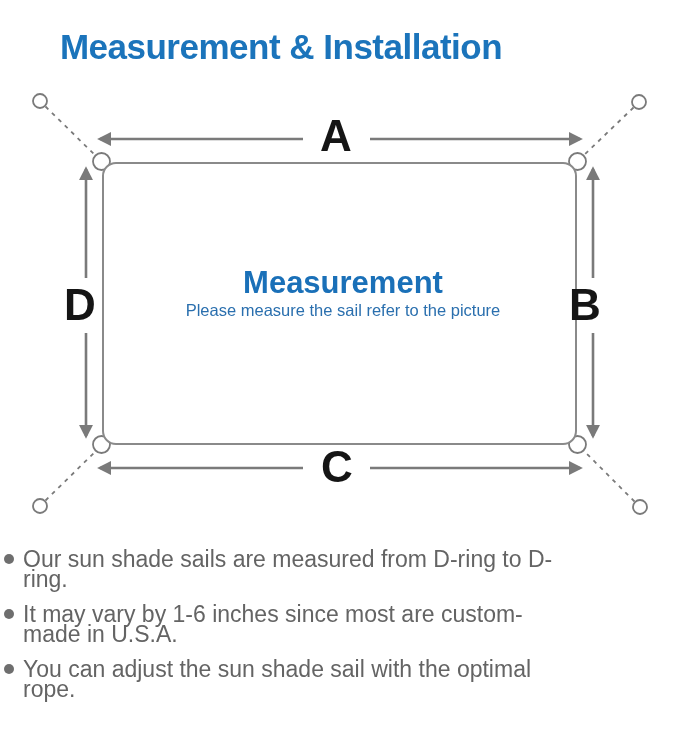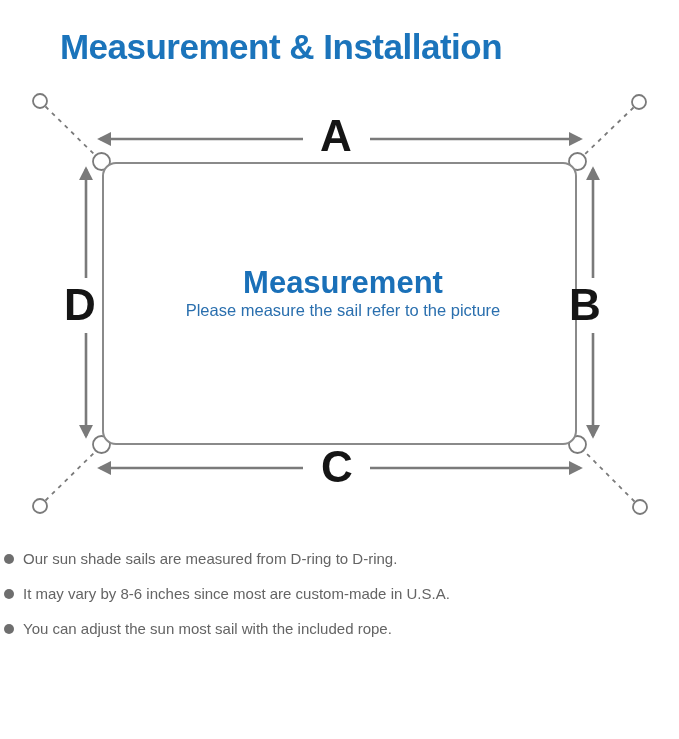--- a/index.html
+++ b/index.html
@@ -20,21 +20,21 @@
   .center-title{font-size:31px;font-weight:bold;fill:#1a70b8;}
   .center-sub{font-size:16.5px;fill:#2a6fae;}
   ul.notes{
     position:absolute;top:520px;left:0;right:0;
     margin:0;padding:6px 4px 0 2px;list-style:none;
   }
   ul.notes li{
     position:relative;
     padding-left:21px;
     margin-bottom:15px;
-    font-size:15px;line-height:20px;color:#646464;
+    font-size:23px;line-height:20px;color:#646464;
   }
   ul.notes li .dot{
     position:absolute;left:2px;top:5px;
     width:10px;height:10px;border-radius:50%;
     background:#6e6e6e;
   }
 </style>
 </head>
 <body>
 
@@ -92,21 +92,21 @@
     <text class="center-sub" x="343" y="293" text-anchor="middle">Please measure the sail refer to the picture</text>
   </svg>
 
   <ul class="notes">
     <li>
       <span class="dot"></span>
       <span>Our sun shade sails are measured from D-ring to D-ring.</span>
     </li>
     <li>
       <span class="dot"></span>
-      <span>It may vary by 8-6 inches since most are custom-made in U.S.A.</span>
+      <span>It may vary by 1-6 inches since most are custom-made in U.S.A.</span>
     </li>
     <li>
       <span class="dot"></span>
-      <span>You can adjust the sun most sail with the included rope.</span>
+      <span>You can adjust the sun shade sail with the optimal rope.</span>
     </li>
   </ul>
 
 </div>
 
 </body></html>

